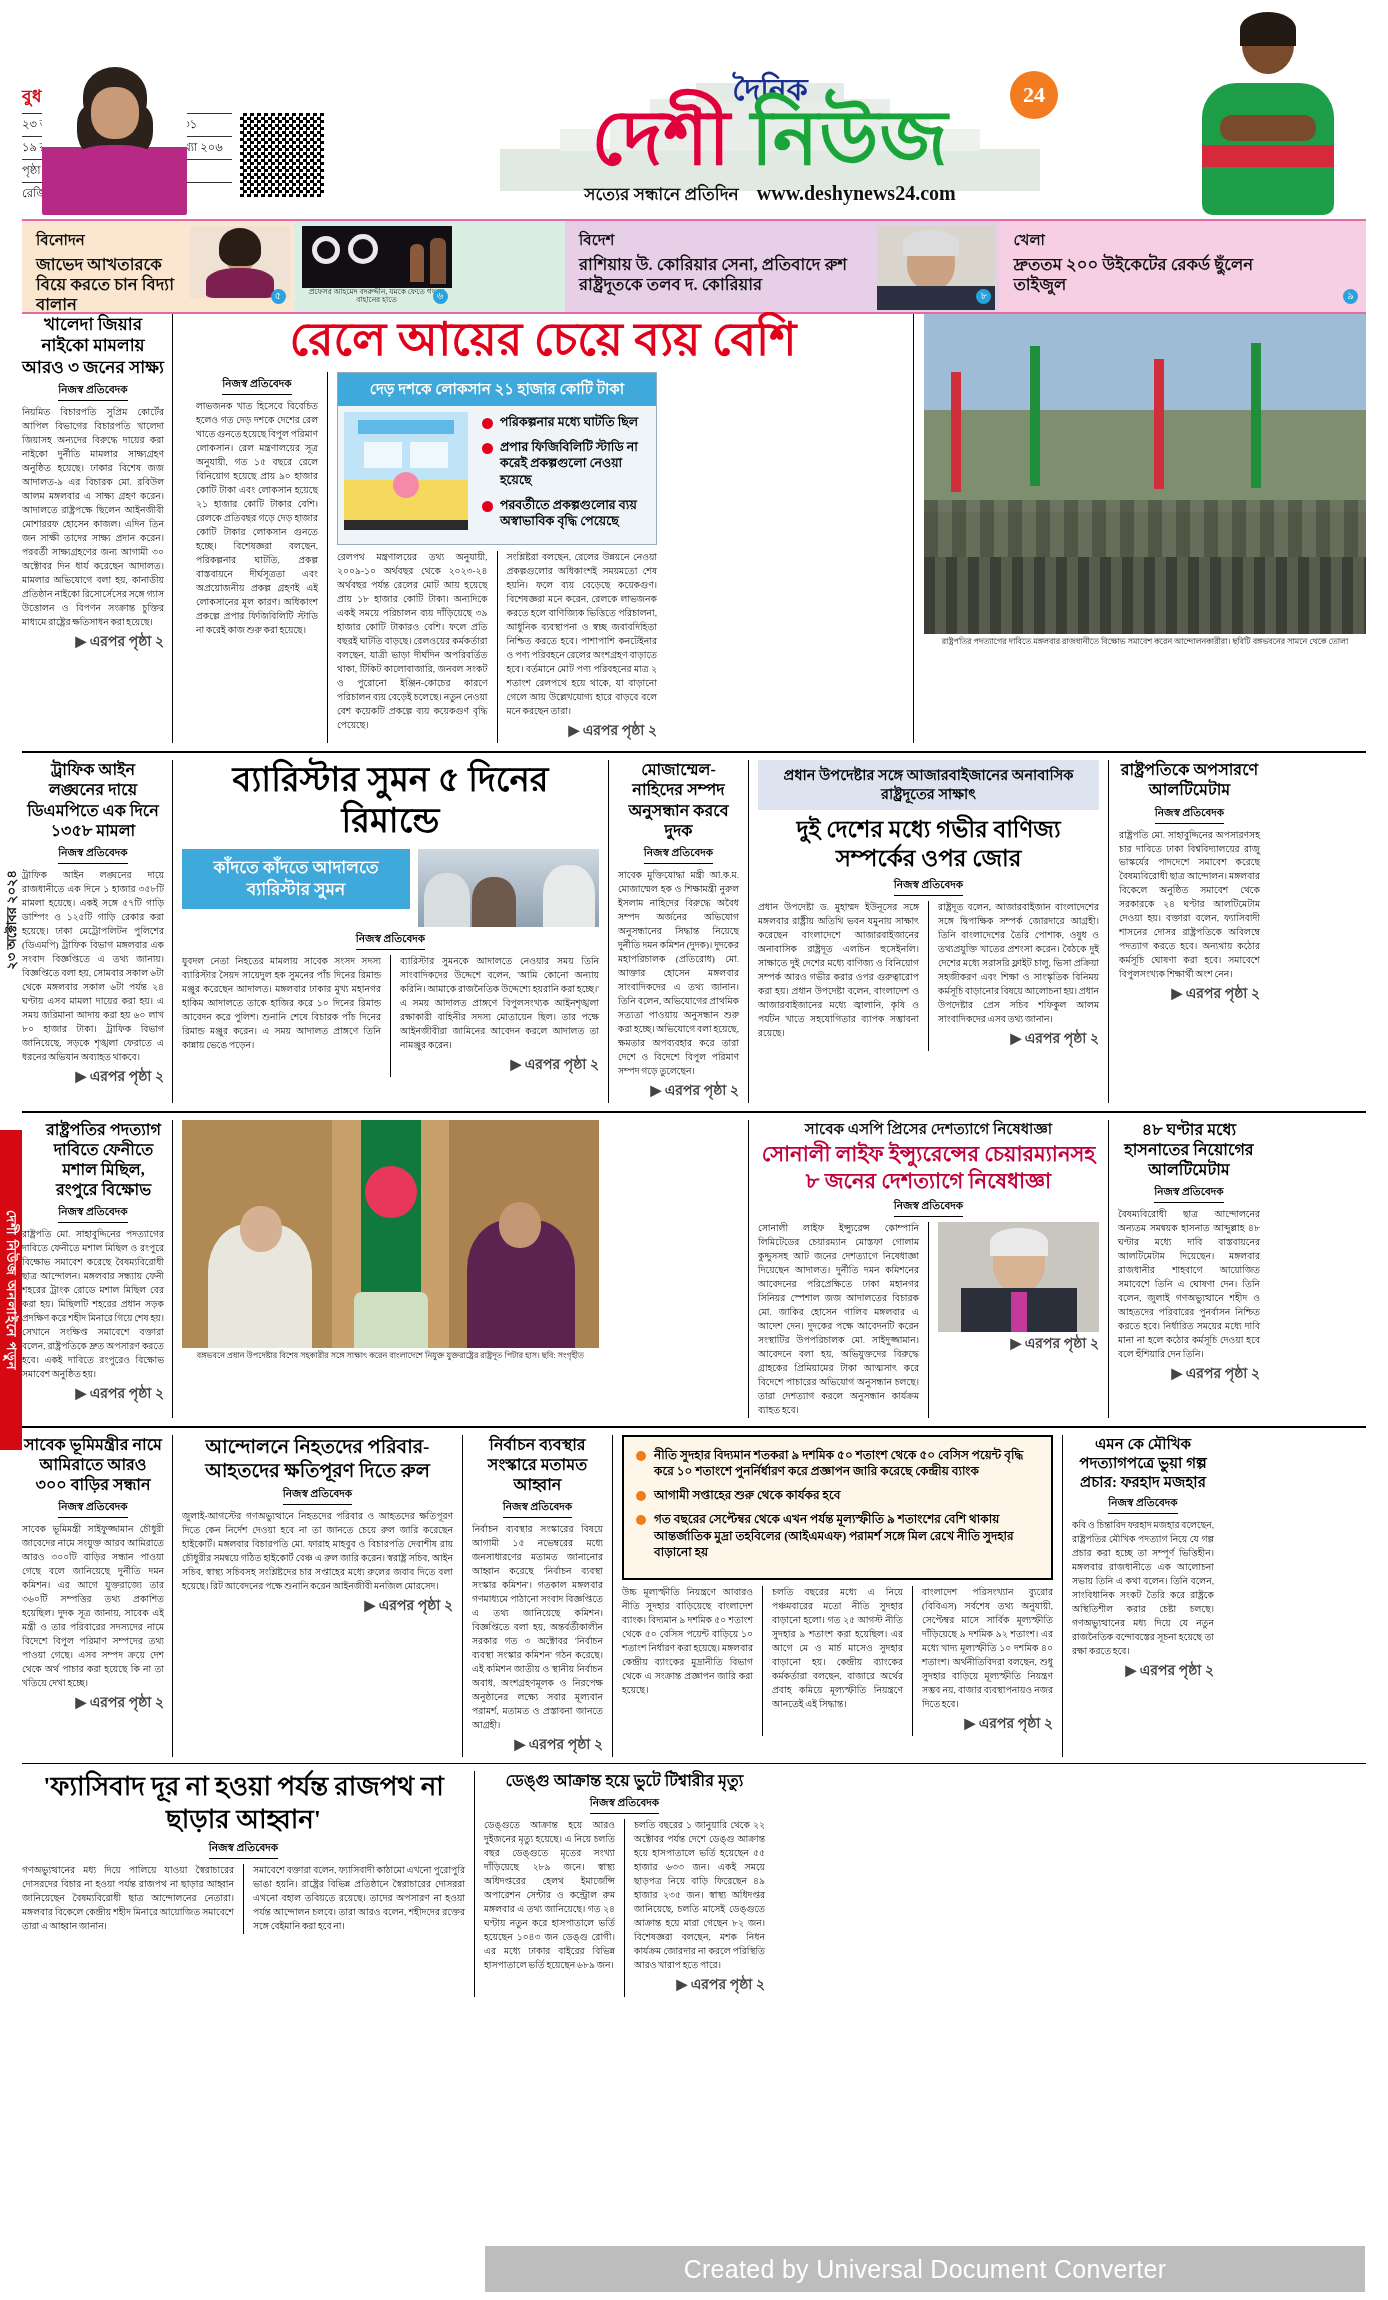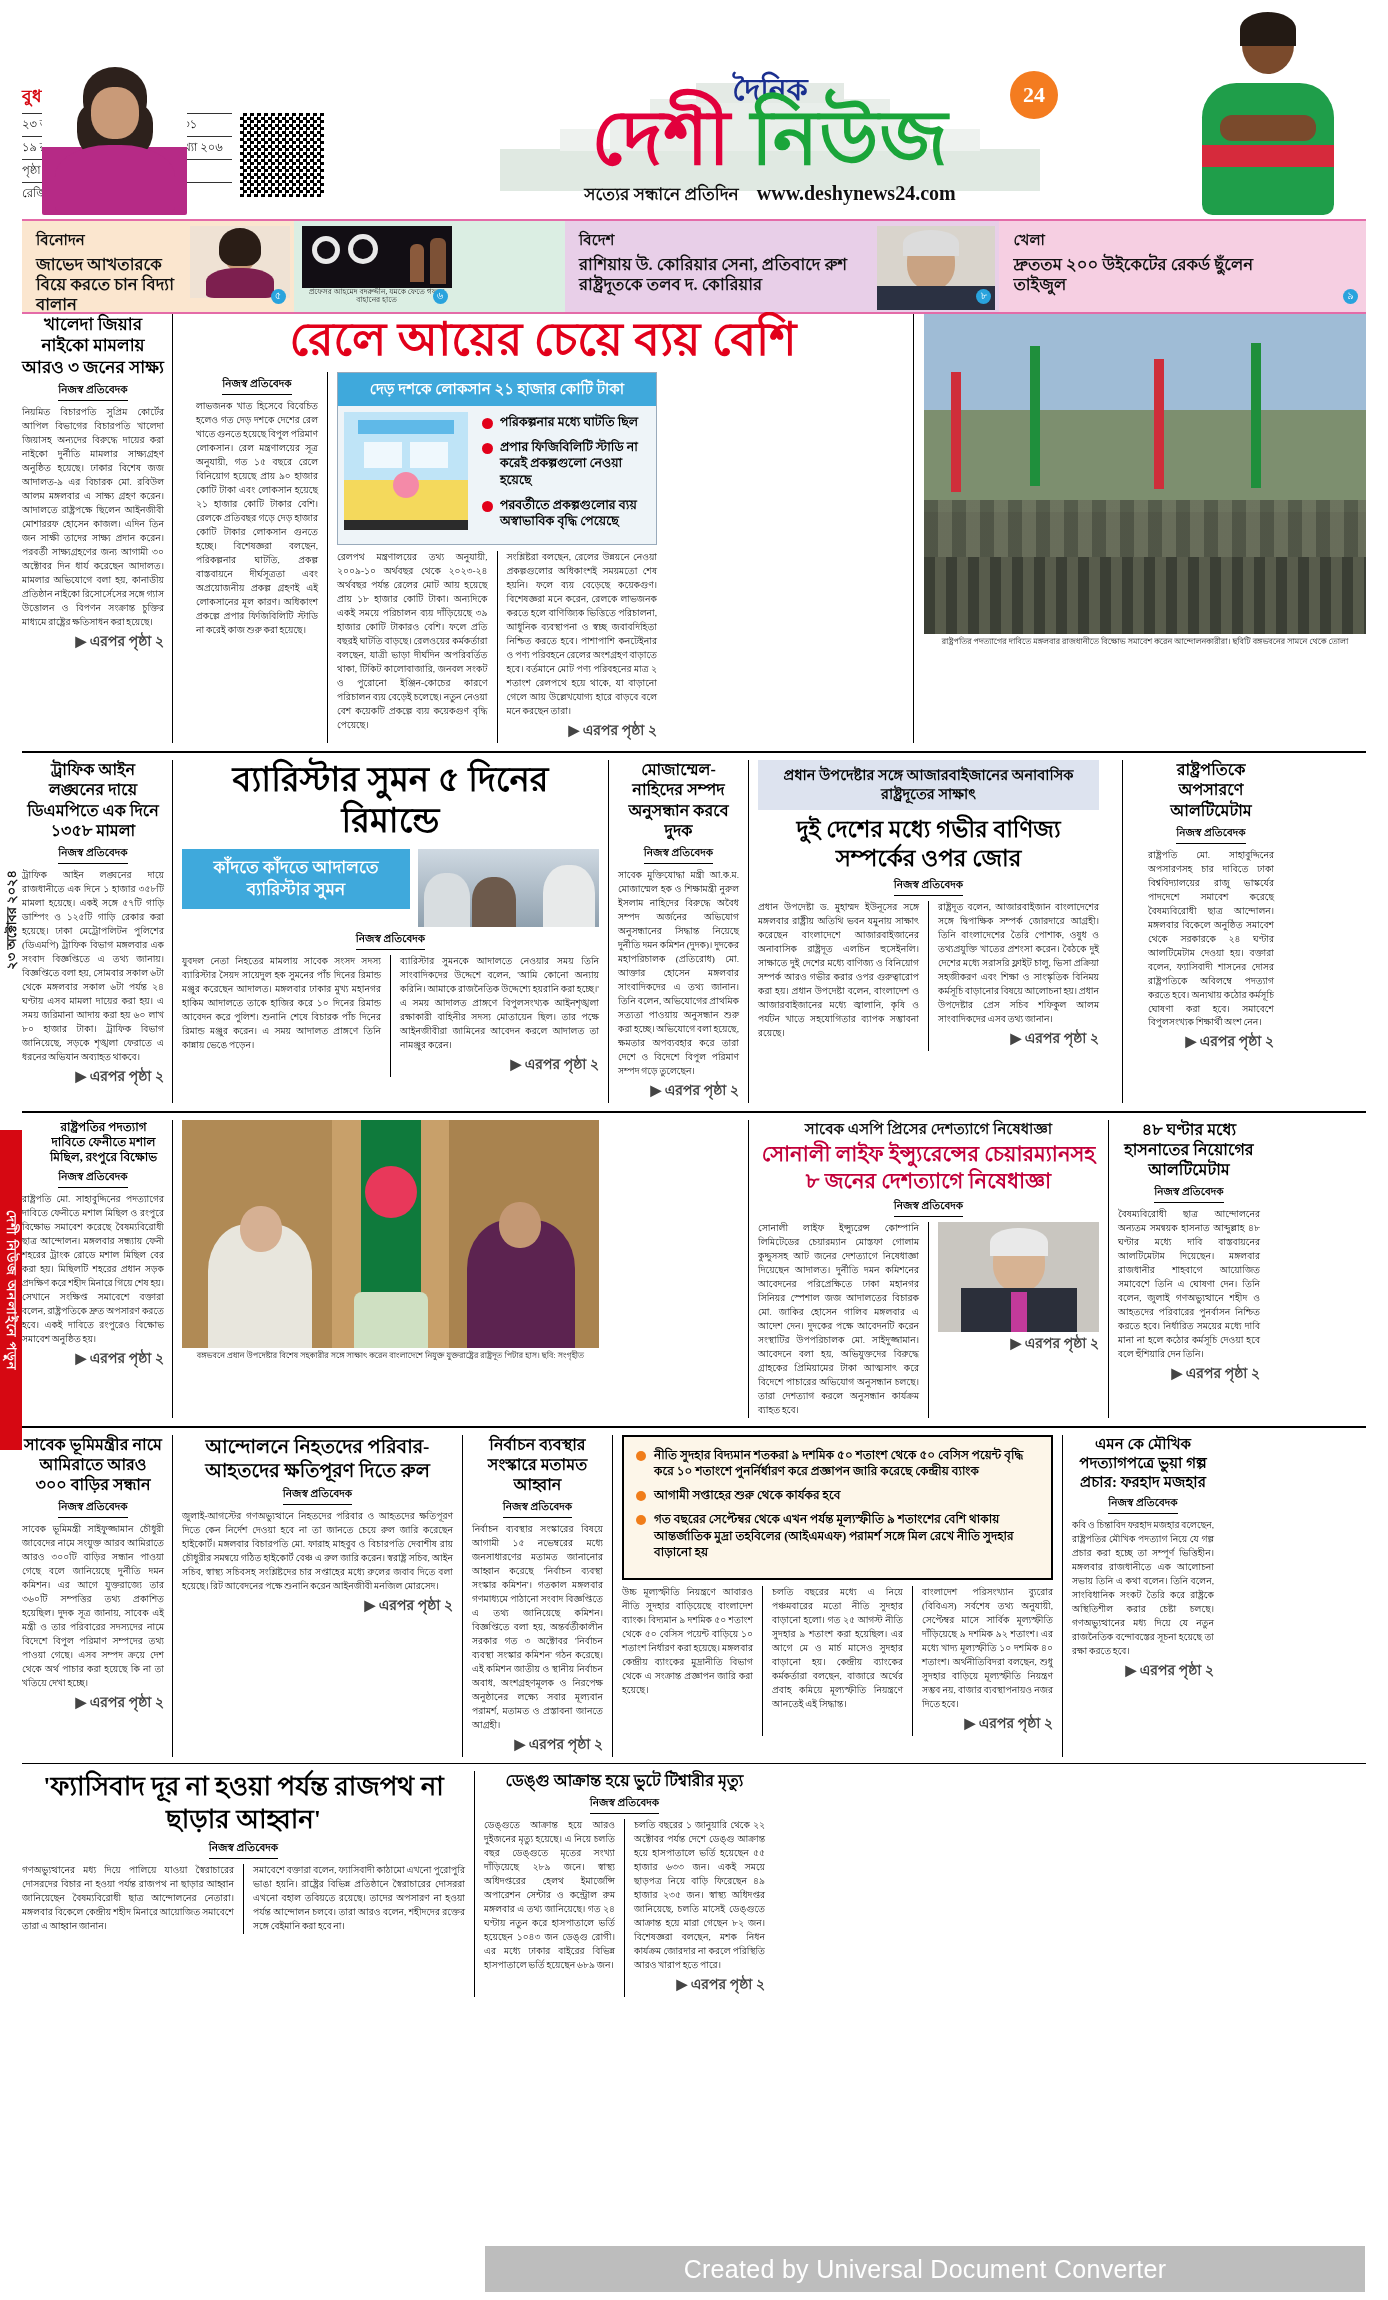--- a/index.html
+++ b/index.html
@@ -363,34 +363,34 @@
         <div style="flex:1;">
             <div class="body-txt">প্রধান উপদেষ্টা ড. মুহাম্মদ ইউনূসের সঙ্গে মঙ্গলবার রাষ্ট্রীয় অতিথি ভবন যমুনায় সাক্ষাৎ করেছেন বাংলাদেশে আজারবাইজানের অনাবাসিক রাষ্ট্রদূত এলচিন হুসেইনলি। সাক্ষাতে দুই দেশের মধ্যে বাণিজ্য ও বিনিয়োগ সম্পর্ক আরও গভীর করার ওপর গুরুত্বারোপ করা হয়। প্রধান উপদেষ্টা বলেন, বাংলাদেশ ও আজারবাইজানের মধ্যে জ্বালানি, কৃষি ও পর্যটন খাতে সহযোগিতার ব্যাপক সম্ভাবনা রয়েছে।</div>
           </div>
         <div class="vr" style="flex:1;padding-left:9px;">
           <div class="body-txt">রাষ্ট্রদূত বলেন, আজারবাইজান বাংলাদেশের সঙ্গে দ্বিপাক্ষিক সম্পর্ক জোরদারে আগ্রহী। তিনি বাংলাদেশের তৈরি পোশাক, ওষুধ ও তথ্যপ্রযুক্তি খাতের প্রশংসা করেন। বৈঠকে দুই দেশের মধ্যে সরাসরি ফ্লাইট চালু, ভিসা প্রক্রিয়া সহজীকরণ এবং শিক্ষা ও সাংস্কৃতিক বিনিময় কর্মসূচি বাড়ানোর বিষয়ে আলোচনা হয়। প্রধান উপদেষ্টার প্রেস সচিব শফিকুল আলম সাংবাদিকদের এসব তথ্য জানান।</div>
           <div class="cont">▶ এরপর পৃষ্ঠা ২</div>
         </div>
       </div>
     </div>
 
-    <div class="vr" style="width:152px;padding-left:25px;margin-left:14px;">
+    <div class="vr" style="width:152px;padding-left:10px;">
       <div class="hl-sm" style="font-size:16px;">রাষ্ট্রপতিকে অপসারণে আলটিমেটাম</div>
       <div class="byline-wrap"><span class="byline">নিজস্ব প্রতিবেদক</span></div>
       <div class="body-txt">রাষ্ট্রপতি মো. সাহাবুদ্দিনের অপসারণসহ চার দাবিতে ঢাকা বিশ্ববিদ্যালয়ের রাজু ভাস্কর্যের পাদদেশে সমাবেশ করেছে বৈষম্যবিরোধী ছাত্র আন্দোলন। মঙ্গলবার বিকেলে অনুষ্ঠিত সমাবেশ থেকে সরকারকে ২৪ ঘণ্টার আলটিমেটাম দেওয়া হয়। বক্তারা বলেন, ফ্যাসিবাদী শাসনের দোসর রাষ্ট্রপতিকে অবিলম্বে পদত্যাগ করতে হবে। অন্যথায় কঠোর কর্মসূচি ঘোষণা করা হবে। সমাবেশে বিপুলসংখ্যক শিক্ষার্থী অংশ নেন।</div>
       <div class="cont">▶ এরপর পৃষ্ঠা ২</div>
     </div>
   </div>
 
   <div class="hr-thick" style="margin-top:8px;"></div>
 
   <div class="flex" style="margin-top:7px;">
 
     <div style="width:150px;padding-right:8px;">
-      <div class="hl-sm" style="font-size:12px;padding-left:21px;">রাষ্ট্রপতির পদত্যাগ দাবিতে ফেনীতে মশাল মিছিল, রংপুরে বিক্ষোভ</div>
+      <div class="hl-sm" style="font-size:16px;padding-left:21px;">রাষ্ট্রপতির পদত্যাগ দাবিতে ফেনীতে মশাল মিছিল, রংপুরে বিক্ষোভ</div>
       <div class="byline-wrap"><span class="byline">নিজস্ব প্রতিবেদক</span></div>
       <div class="body-txt">রাষ্ট্রপতি মো. সাহাবুদ্দিনের পদত্যাগের দাবিতে ফেনীতে মশাল মিছিল ও রংপুরে বিক্ষোভ সমাবেশ করেছে বৈষম্যবিরোধী ছাত্র আন্দোলন। মঙ্গলবার সন্ধ্যায় ফেনী শহরের ট্রাংক রোডে মশাল মিছিল বের করা হয়। মিছিলটি শহরের প্রধান সড়ক প্রদক্ষিণ করে শহীদ মিনারে গিয়ে শেষ হয়। সেখানে সংক্ষিপ্ত সমাবেশে বক্তারা বলেন, রাষ্ট্রপতিকে দ্রুত অপসারণ করতে হবে। একই দাবিতে রংপুরেও বিক্ষোভ সমাবেশ অনুষ্ঠিত হয়।</div>
       <div class="cont">▶ এরপর পৃষ্ঠা ২</div>
     </div>
 
     <div class="vr" style="width:436px;padding:0 9px;">
       <div class="photo" style="height:228px;background:linear-gradient(90deg,#b08a55 0 36%, #c8a06a 36% 64%, #a9834f 64% 100%);position:relative;">
         <div style="position:absolute;left:50%;top:0;transform:translateX(-50%);width:60px;height:196px;background:#0f7a3c;"></div>
         <div style="position:absolute;left:50%;top:46px;transform:translateX(-50%);width:52px;height:52px;border-radius:50%;background:#e8385a;"></div>
         <div style="position:absolute;left:26px;bottom:0;width:104px;height:124px;border-radius:38% 38% 0 0;background:#e8e6dd;"></div>

